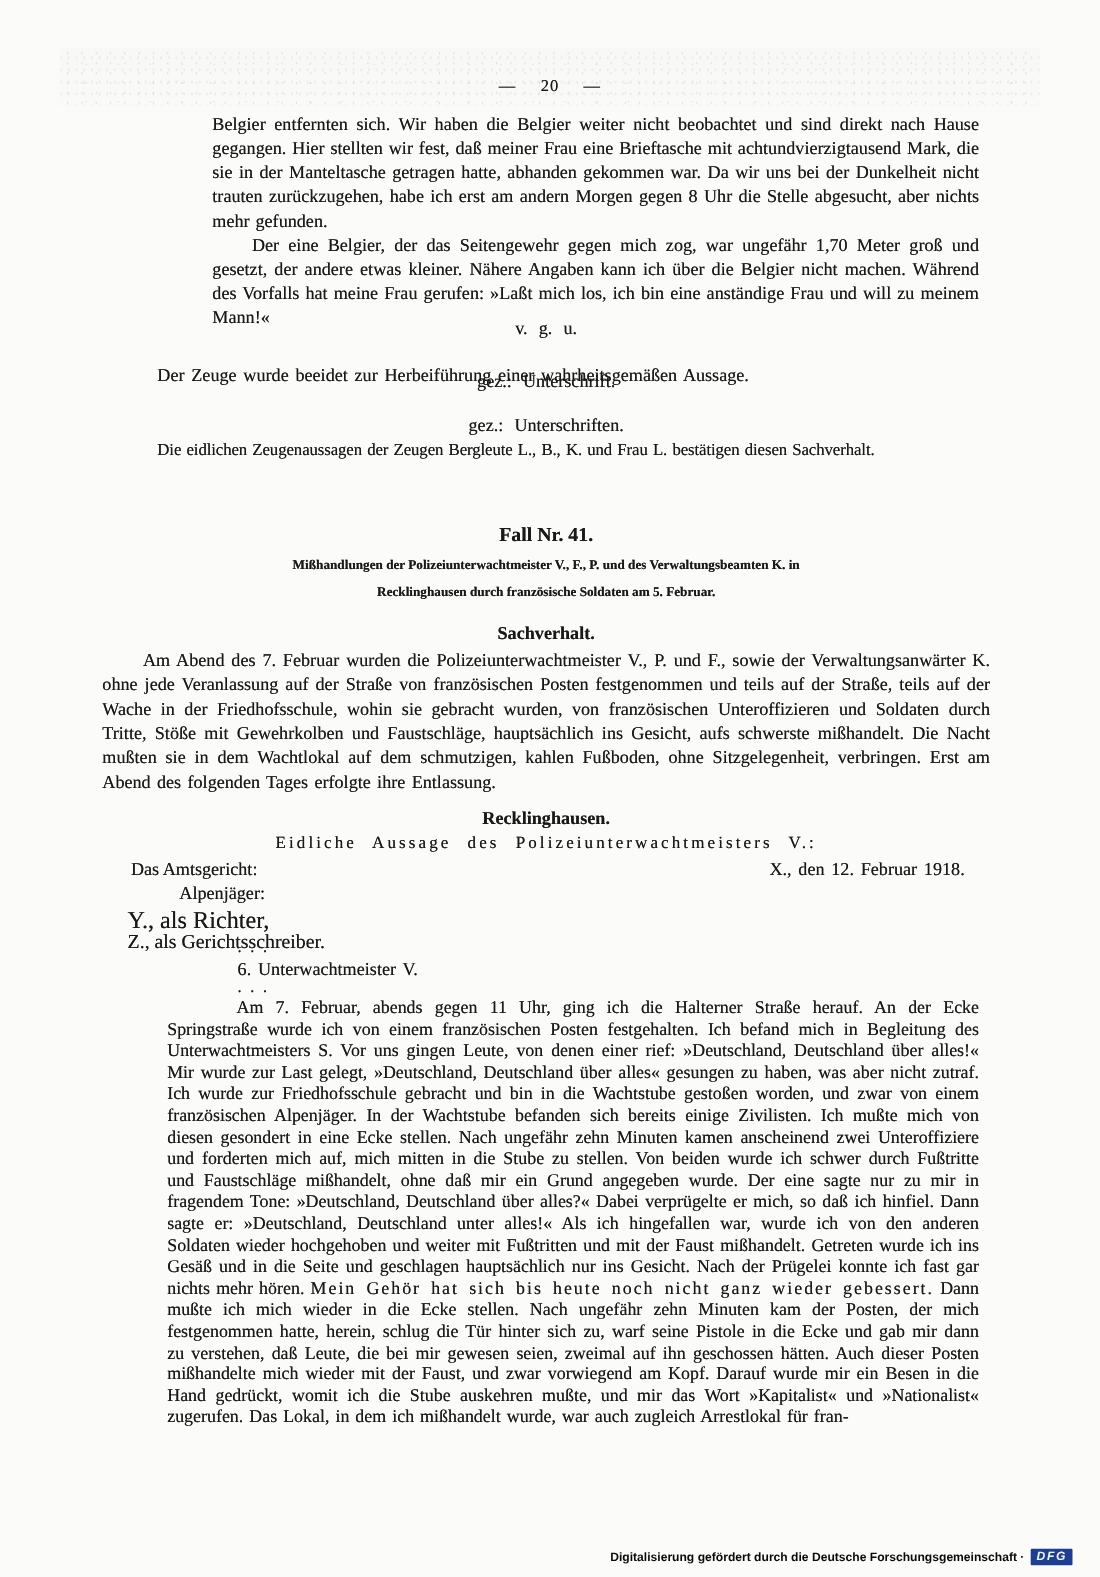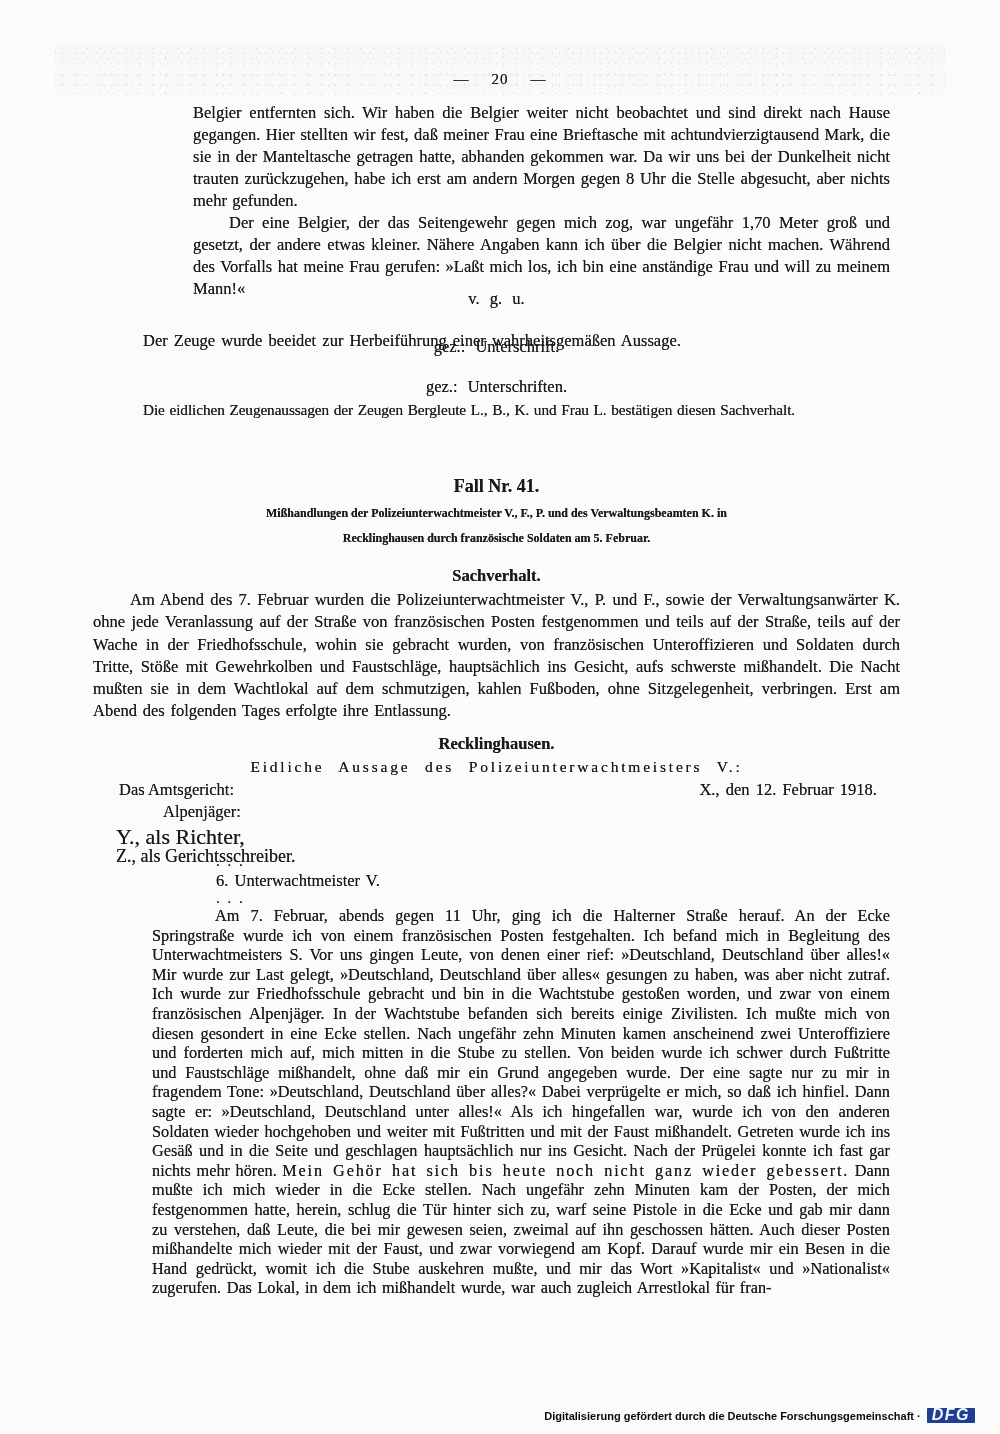--- a/index.html
+++ b/index.html
@@ -67,21 +67,21 @@
   
   .testimony{top:906px;left:152px;width:738px;font-size:16.3px;line-height:19.6px;
     text-align:justify;word-spacing:1.4px;text-indent:63px;}
   .emph{letter-spacing:1.8px;word-spacing:3.2px;}
   
   .footer{top:1408px;right:25px;display:flex;align-items:center;gap:6px;
     font-family:"Liberation Sans", sans-serif;font-size:11px;font-weight:bold;color:#0a0a0a;padding-left:17px;}
   .dfg-box{
     display:inline-block;color:#f2f4fb;
     font-family:"Liberation Sans", sans-serif;font-weight:bold;font-style:italic;
-    font-size:16px;letter-spacing:1.5px;
+    font-size:11px;letter-spacing:1.5px;
     padding:1px 5px 2px 5px;line-height:12px;
     border-radius:1px;
   }
   .b{font-weight:bold;}
 </style>
 </head>
 <body>
 
 <div class="page">
 

